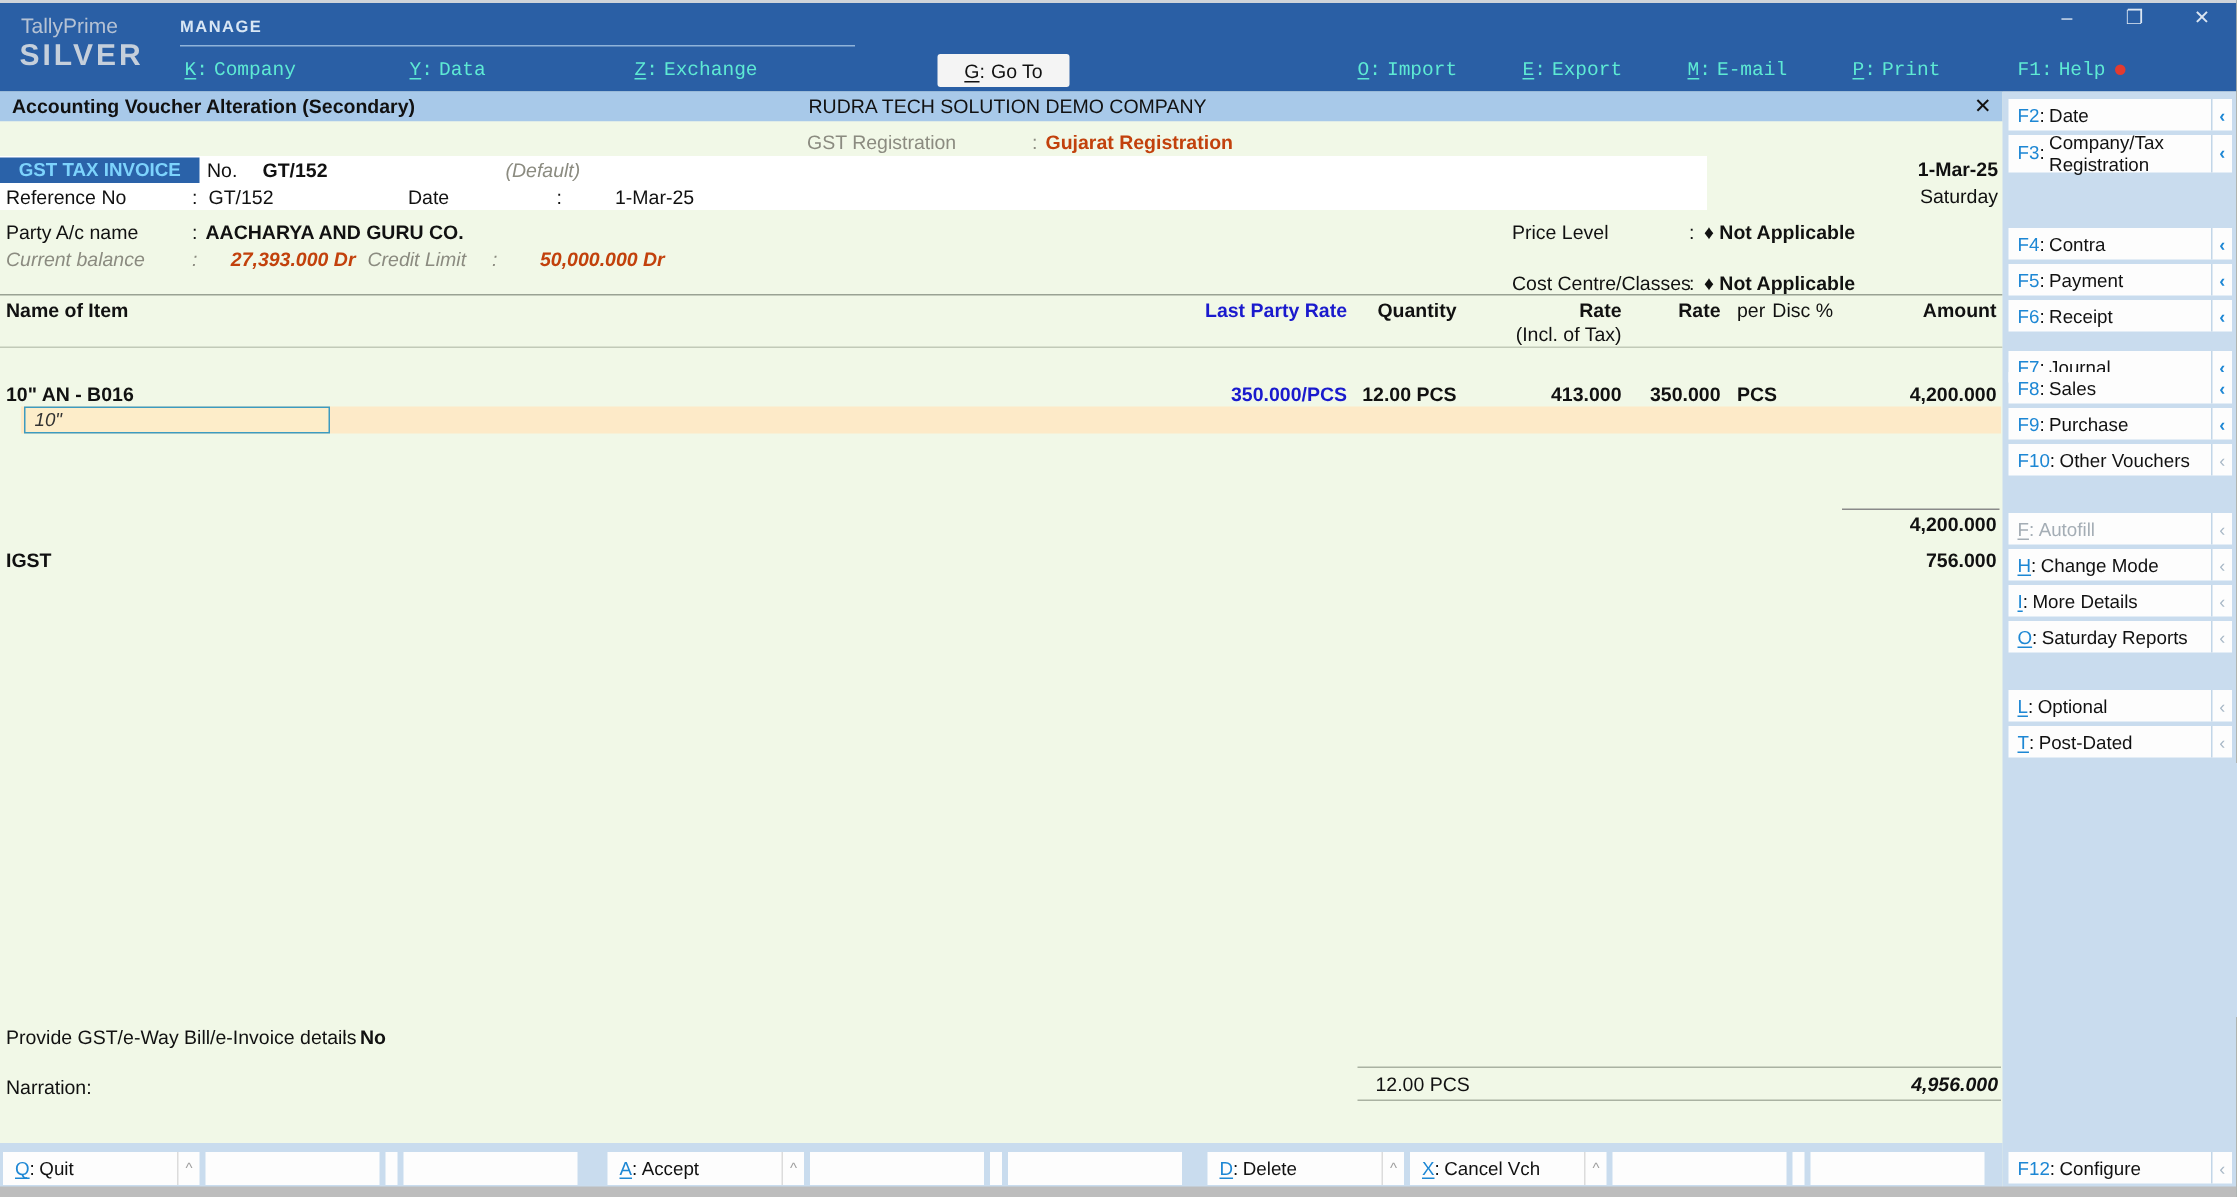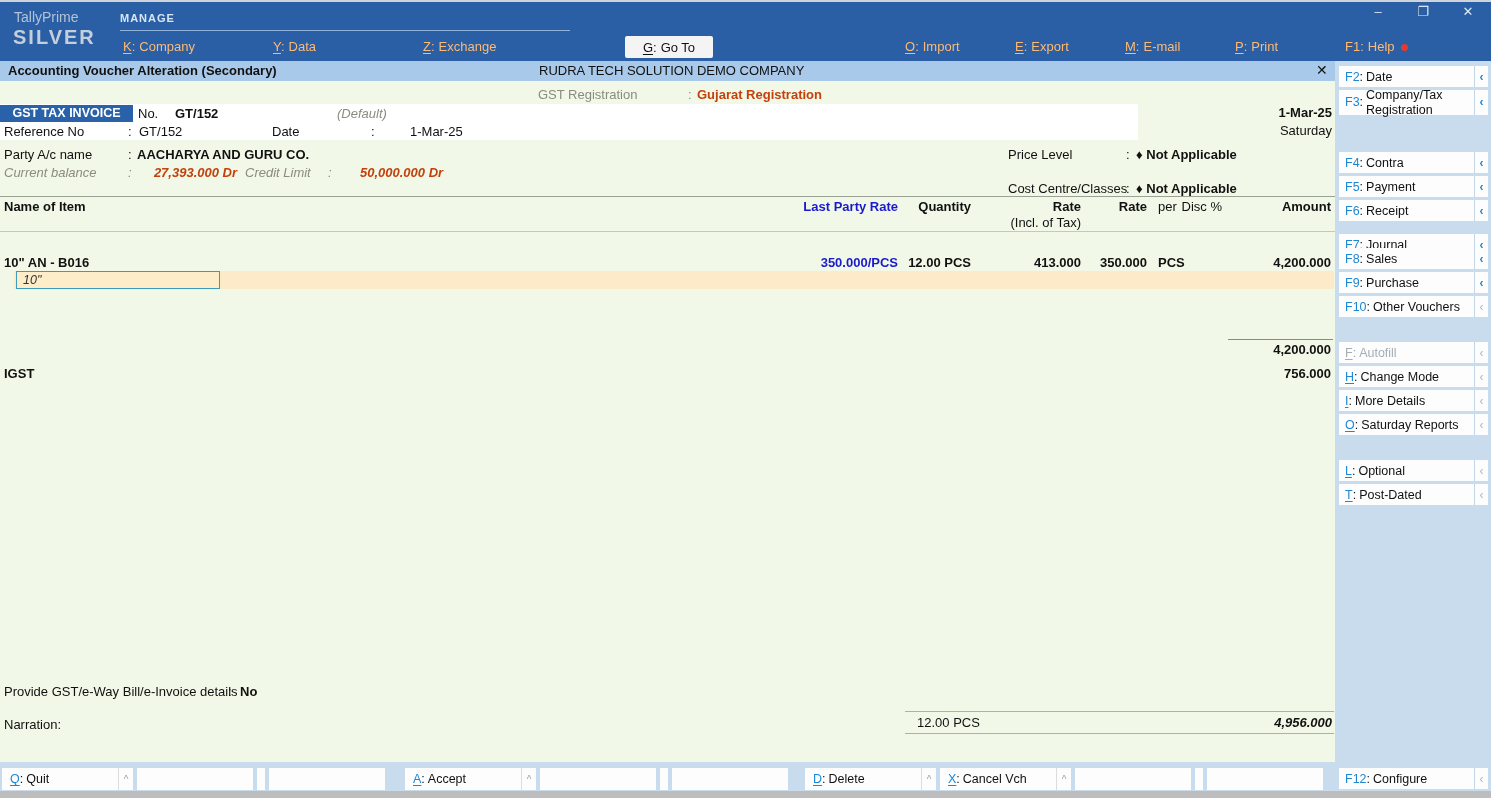--- a/index.html
+++ b/index.html
@@ -18,38 +18,38 @@
   .blue { color: #1a1acd; }
   .darkval { color: #c2410c; }
 
   
   .topbar { left:0; top:0; width:1491px; height:61px; background:#2a5fa5; }
   .frame-top { left:0; top:0; width:1491px; height:2px; background:#cfd4da; }
   .brand1 { left:14px; top:9px;  color:#b5c2d4; font-size:14px; }
   .brand2 { left:13px; top:26px; color:#c5cfdb; font-size:20px; font-weight:bold; letter-spacing:2px; }
   .manage { left:120px; top:12px; color:#d8e6f4; font-size:11px; font-weight:bold; letter-spacing:1px; }
   .manage-line { left:120px; top:30px; width:450px; height:0; border-bottom:1px solid #8fb3da; }
-  .tb-item { top:39px; height:18px; color:#fdba74; white-space:nowrap; cursor:default; }
+  .tb-item { top:39px; height:18px; color:#5eead4; white-space:nowrap; cursor:default;font-family:Liberation Mono, monospace; }
   .tb-key.u, .hk-u { text-decoration: underline; text-underline-offset: 2px; }
   .tb-colon { margin-right:4px; }
   .goto-btn { left:625px; top:36px; width:88px; height:22px; background:#f4f4f4; color:#111;
               border-radius:2px; display:flex; align-items:center; justify-content:center; white-space:nowrap; }
   .help-dot { display:inline-block; width:7px; height:7px; border-radius:50%; background:#e23b30; margin-left:6px; }
   .winbtn { top:4px; color:#dce6f2; font-size:13px; width:20px; text-align:center; cursor:default; }
 
   
   .titlebar { left:0; top:61px; width:1335px; height:20px; background:#a8c9e9;text-align:center; }
   .tb-title { left:8px; top:2px; font-weight:bold; }
   .tb-company { left:539px; top:2px; font-weight:normal; }
   .tb-close { left:1316px; top:1px; font-weight:bold; font-size:14px; cursor:default; }
 
   
   .main { left:0; top:81px; width:1335px; height:681px; background:#f1f8e7; }
   .band { left:0; top:23px; width:1138px; height:36px; background:#ffffff; }
-  .badge { left:0; top:24px; width:133px; height:17px; background:#2a62a9; color:#ffffff;
+  .badge { left:0; top:24px; width:133px; height:17px; background:#2a62a9; color:#7dd3fc;
            font-weight:bold; font-size:12.5px; text-align:center; line-height:17px; }
   .hline { height:0; border-top:1px solid #9aa294; }
   .hline-light { height:0; border-top:1px solid #c2cab8; }
   .peach-row { left:14px; top:190px; width:1320px; height:18px; background:#fdeac8; }
   .edit-input { left:16px; top:190px; width:204px; height:18px; background:#fdedc9;
                 border:1px solid #3d9bc0; font-style:italic; font-size:12.5px;
                 padding-left:6px; color:#333; font-family:"Liberation Sans","DejaVu Sans",sans-serif; outline:none; }
   .subtotal-line { left:1228px; top:258px; width:105px; height:0; border-top:1px solid #8a8a8a; }
   .total-box { left:905px; top:630px; width:429px; height:23px;
                border-top:1px solid #aab2a2; border-bottom:1px solid #aab2a2; }

